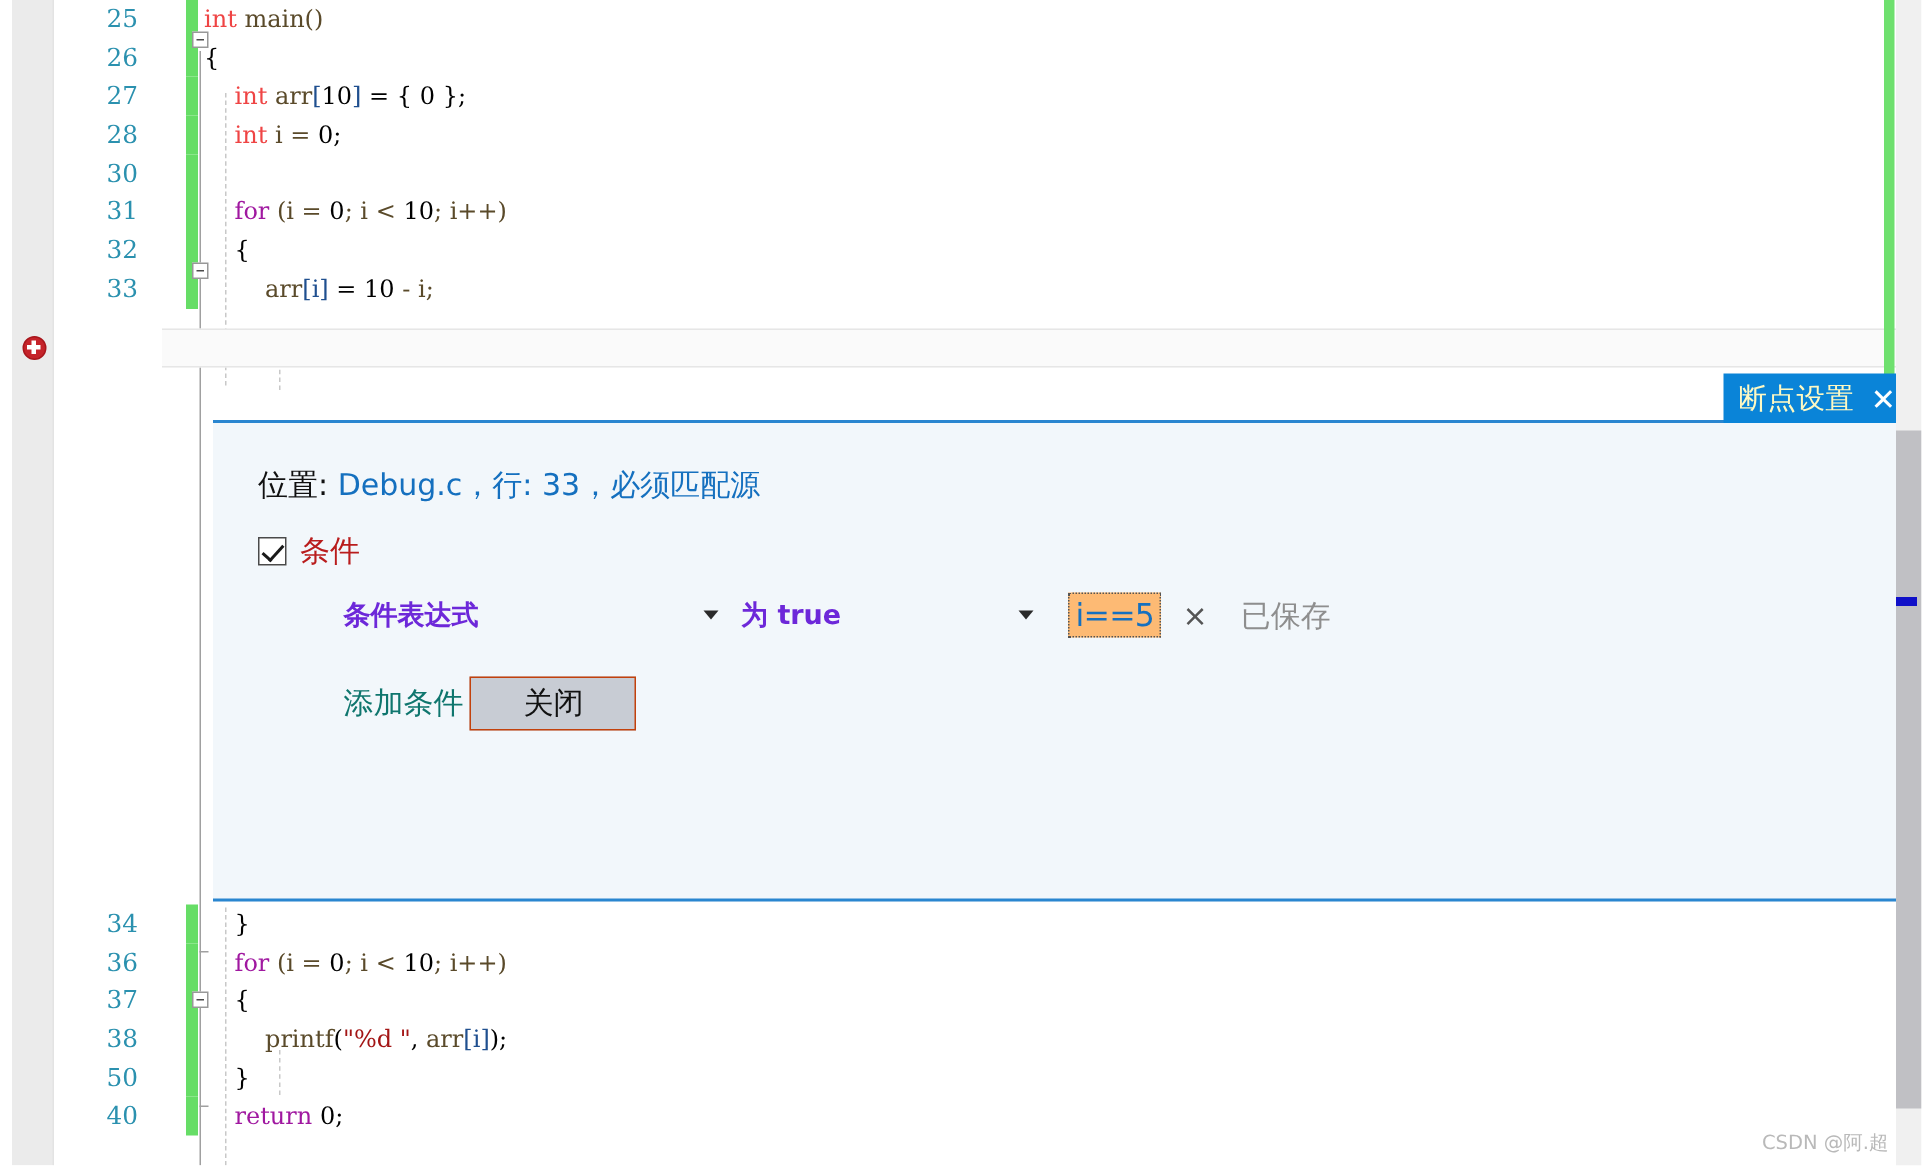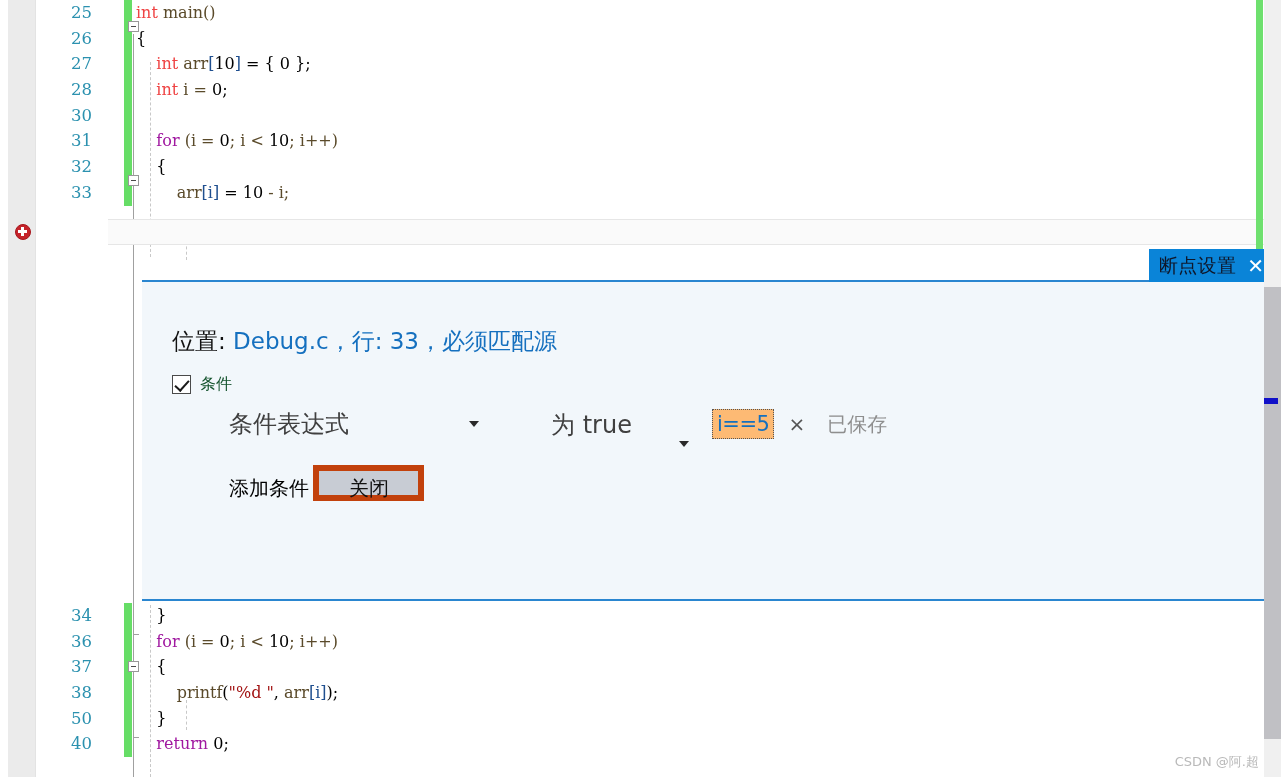--- a/index.html
+++ b/index.html
@@ -189,46 +189,45 @@
   .bp-title-bar {
     position: absolute;
     left: 1007px; top: -33px;
     width: 115px; height: 33px;
     background: #0a84d8;
     display: flex;
     align-items: center;
     padding: 0 8px 0 10px;
   }
   .bp-title-text {
-    color: #0f172a;
+    color: #fef9c3;
     font-size: 19px;
     font-family: "DejaVu Sans", sans-serif;
     letter-spacing: 0.3px;
     white-space: nowrap;
   }
   .bp-close {
     color: #ffffff;
     font-size: 20px;
     margin-left: 11px;
     line-height: 1;
     cursor: pointer;
     font-family: "DejaVu Sans", sans-serif;
   }
 
   .bp-body {
     position: relative;
     padding: 28px 0 0 30px;
   }
   .loc-row {
-    font-size: 23px;
+    font-size: 20px;
     color: #1a1a1a;
     font-family: "DejaVu Sans", sans-serif;
     margin-bottom: 17px;
     white-space: nowrap;
-    margin-top: 16px;
   }
   .loc-label { color: #111111; }
   .loc-link  { color: #1570bf; }
 
   .chk-row {
     display: flex;
     align-items: center;
     gap: 9px;
     margin-bottom: 5px;
   }
@@ -242,53 +241,54 @@
   .chk.checked::after {
     content: "";
     position: absolute;
     left: 5px; top: 1px;
     width: 6px; height: 12px;
     border: solid #1a1a1a;
     border-width: 0 2.2px 2.2px 0;
     transform: rotate(42deg);
   }
   .chk-label {
-    font-size: 16px;
-    color: #14532d;
+    font-size: 20px;
+    color: #b91c1c;
     font-family: Liberation Serif, serif;
   }
 
   .cond-row {
     display: flex;
     align-items: center;
     margin-top: 14px;
     padding-left: 57px;
     height: 30px;
   }
   .combo {
     position: relative;
     display: flex;
     align-items: center;
     height: 30px;
   }
   .combo-text {
-    font-size: 24px;
-    color: #404040;
+    font-size: 18px;
+    color: #6d28d9;
     font-family: "DejaVu Sans", sans-serif;
     white-space: nowrap;
+    font-weight: bold;
   }
   .combo-arrow {
     width: 0; height: 0;
     border-left: 5px solid transparent;
     border-right: 5px solid transparent;
     border-top: 6px solid #2a2a2a;
     margin-left: 10px;
   }
   .combo-1 { width: 250px; }
-  .combo-2 { width: 195px; margin-left: 15px; flex-direction: column; }
+  .combo-2 { width: 195px; margin-left: 15px; }
 
   .cond-input {
     margin-left: 23px;
     border: 1px dotted #555;
     padding: 1px 4px;
     height: 30px;
     display: flex;
     align-items: center;
     background: #fdba74;
   }
@@ -310,33 +310,33 @@
     font-size: 20px;
     color: #8e8e8e;
     font-family: "DejaVu Sans", sans-serif;
     white-space: nowrap;
   }
 
   .add-cond {
     padding-left: 57px;
     margin-top: 4px;
     font-size: 20px;
-    color: #000000;
+    color: #0f766e;
     font-family: "DejaVu Sans", sans-serif;
     cursor: pointer;
     display: inline-block;
   }
 
   .action-row { margin-top: 24px; }
 
   .close-btn {
     margin-top: 26px;
     width: 111px; height: 36px;
     background: #c8ccd4;
-    border: 6px solid #c2410c;
+    border: 1px solid #c2410c;
     font-size: 20px;
     color: #111111;
     font-family: Liberation Serif, serif;
     cursor: pointer;
     line-height: 34px;
     text-align: center;
     padding: 0;
   }
 
   

